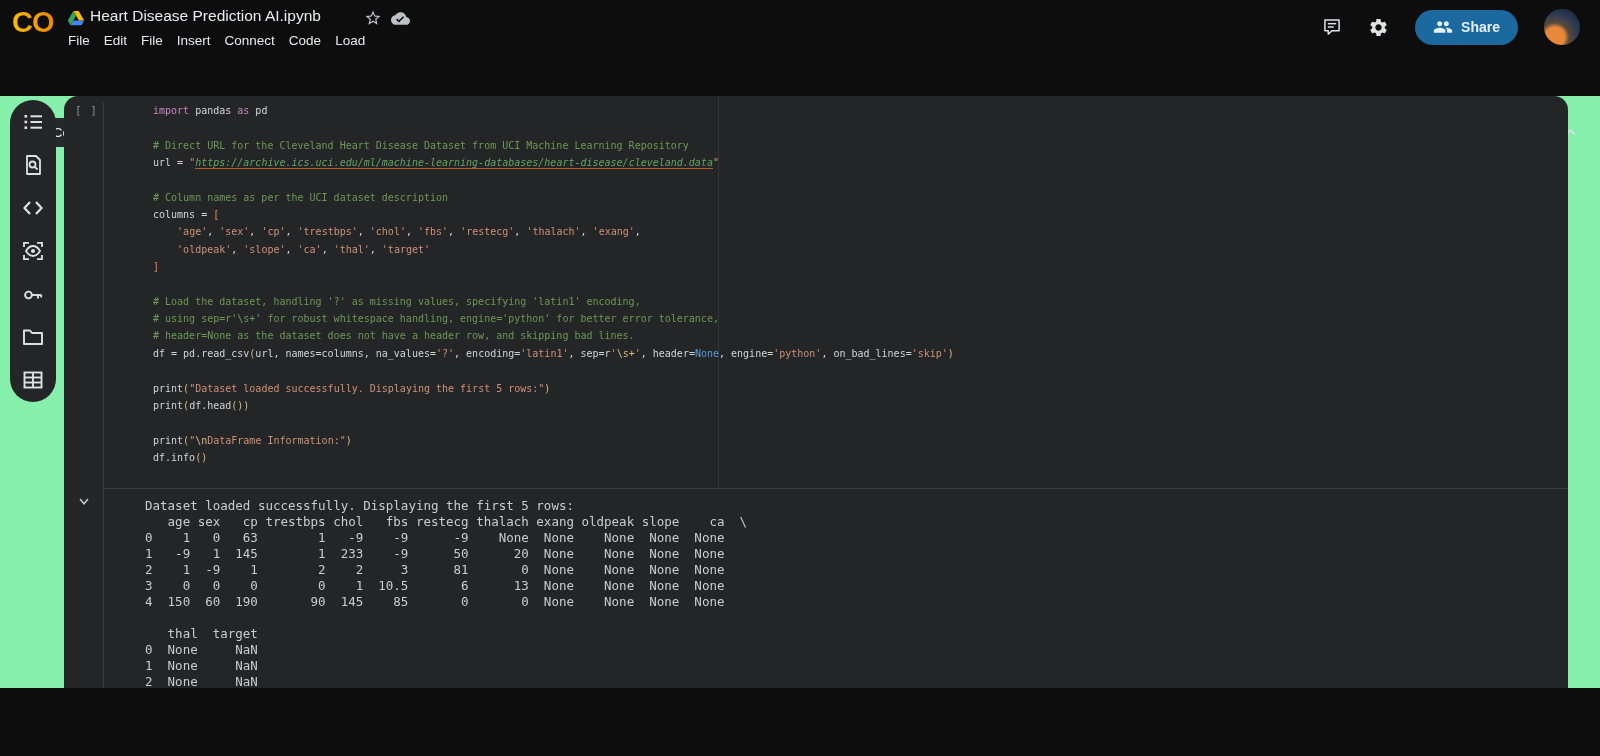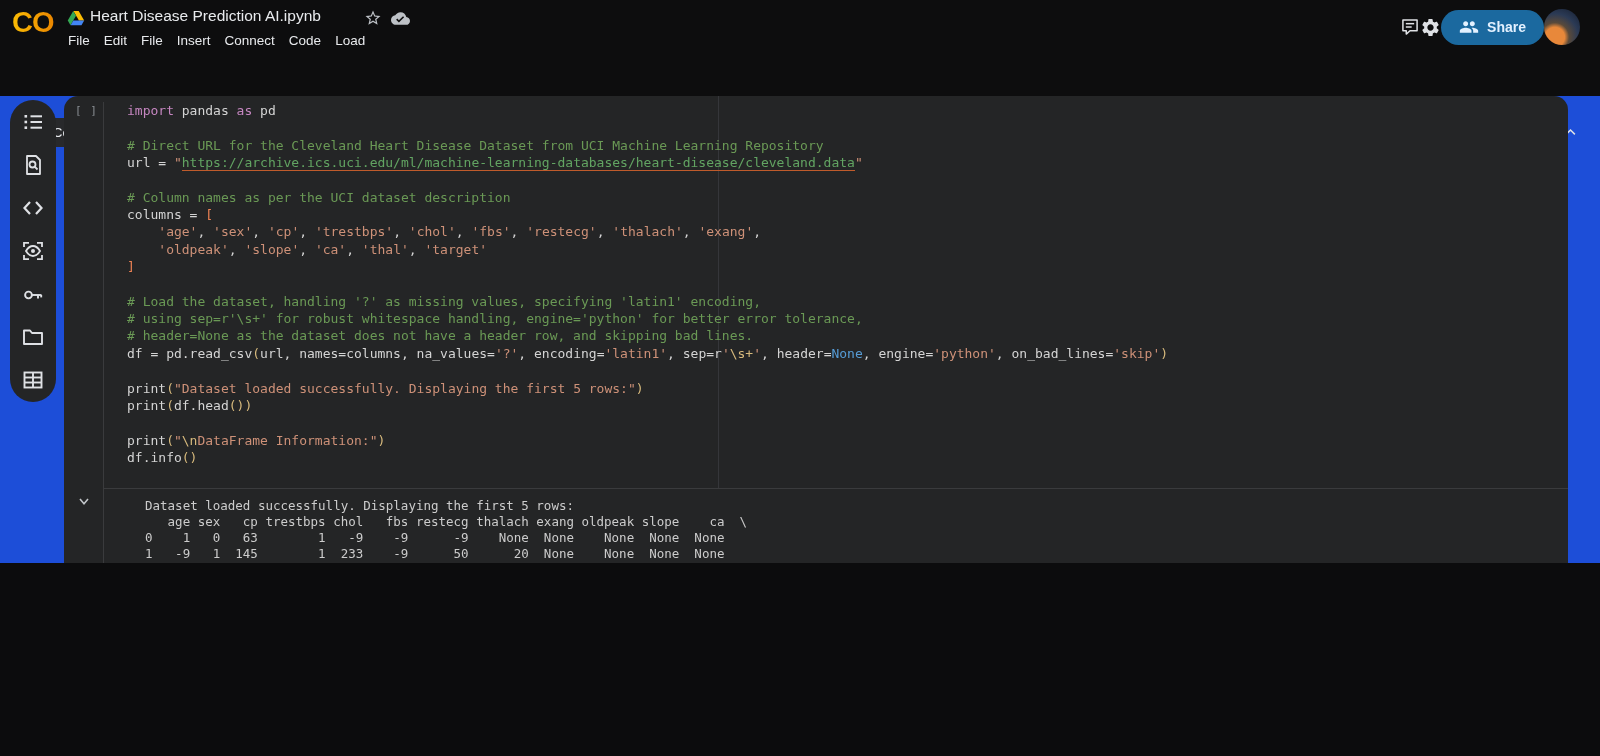--- a/index.html
+++ b/index.html
@@ -1,30 +1,30 @@
 <!DOCTYPE html>
 <html><head>
 <meta charset="utf-8">
 <style>
   html,body{margin:0;padding:0;background:#0c0c0d;}
-  #stage{position:relative;width:1600px;height:563px;background:#1d4ed8;overflow:hidden;
+  #stage{position:relative;width:1600px;height:688px;background:#86efac;overflow:hidden;
          font-family:"Liberation Sans",sans-serif;color:#e8eaed;}
   .abs{position:absolute;}
   svg{display:block;}
   
   #header{left:0;top:0;width:1600px;height:58px;background:#0d0d0e;}
   #logo{left:12px;top:6px;font-size:29px;font-weight:bold;letter-spacing:-1px;
         background:linear-gradient(90deg,#fbbc04,#ea8600);-webkit-background-clip:text;background-clip:text;color:transparent;}
   #driveicon{left:67px;top:10px;}
   #nbtitle{left:90px;top:7px;font-size:15.5px;color:#e8eaed;white-space:nowrap;}
   #staricon{left:364px;top:9px;}
   #cloudicon{left:391px;top:9px;}
   #menus{left:68px;top:33px;display:flex;gap:14px;font-size:13.5px;color:#e8eaed;}
   .menu-item{cursor:default;}
-  #hdr-right{right:20px;top:9px;display:flex;align-items:center;}
+  #hdr-right{right:20px;top:9px;display:flex;align-items:center;gap:26px;}
   .hdr-icon{color:#dfe1e5;}
   #share-btn{display:flex;align-items:center;gap:8px;background:#1b699f;color:#e3f1ff;
              border:none;border-radius:18px;height:35px;padding:0 18px;font-size:14px;font-weight:bold;
              font-family:"Liberation Sans",sans-serif;cursor:pointer;}
   #avatar{width:36px;height:36px;border-radius:50%;
           background:radial-gradient(circle at 30% 78%,#e8883a 0 26%,#5a4a3a 38%,#2b3a55 62%,#141c2c 100%);}
   
   #toolbar{left:0;top:58px;width:1600px;height:38px;background:#0d0d0e;}
   #commands-pill{left:16px;top:60px;height:29px;background:#28292b;border-radius:15px;
                  display:flex;align-items:center;gap:8px;padding:0 14px;font-size:13px;color:#e8eaed;cursor:pointer;}
@@ -41,26 +41,26 @@
   #sidebar{left:10px;top:100px;width:46px;height:302px;background:#242526;border-radius:23px;
            display:flex;flex-direction:column;align-items:center;padding:10px 0;box-sizing:border-box;
            justify-content:space-between;}
   .sb-icon{width:24px;height:24px;color:#dfe1e5;cursor:pointer;}
   
   #panel{left:64px;top:96px;width:1504px;height:604px;background:#242526;border-radius:14px;overflow:hidden;}
   #gutter-line{left:39px;top:6px;width:1px;height:592px;background:#3a3b3d;}
   #ruler{left:654px;top:0px;width:1px;height:392px;background:#35363a;}
   #out-divider{left:39px;top:392px;width:1465px;height:1px;background:#3a3b3d;}
   #exec-ind{left:11px;top:8px;font-family:"DejaVu Sans Mono",monospace;font-size:11px;color:#8a8f94;letter-spacing:1px;}
-  #code-editor{left:63px;top:6px;font-family:"DejaVu Sans Mono",monospace;font-size:13px;
+  #code-editor{left:89px;top:6px;font-family:"DejaVu Sans Mono",monospace;font-size:10px;
                line-height:17.35px;white-space:pre;}
   .cl{min-height:17.35px;}
   .tk-d{color:#d4d4d4}.tk-k{color:#c586c0}.tk-c{color:#6a9955}.tk-s{color:#ce9178}
   .tk-b{color:#569cd6}.tk-p{color:#d7ba7d}.tk-o{color:#ef8354}.tk-e{color:#d7ba7d}
-  .tk-l{color:#62a462;border-bottom:1px solid #bf5b2b;padding-bottom:0px;}
+  .tk-l{color:#62a462;border-bottom:1px solid #bf5b2b;padding-bottom:0px;font-style:italic;}
   #out-chevron{left:12px;top:397px;color:#c2c6ca;cursor:pointer;}
   #cell-output-text{left:81px;top:389px;font-family:"DejaVu Sans Mono",monospace;font-size:12.5px;
                     line-height:16px;color:#cccccc;white-space:pre;}
   
   #bottombar{left:0;top:701px;width:1600px;height:55px;background:#0d0d0e;}
   #bb-items{left:26px;top:9px;display:flex;align-items:center;gap:30px;}
   .bb-btn{display:flex;align-items:center;gap:9px;font-size:13.5px;color:#e8eaed;cursor:pointer;height:28px;}
   #var-glyph{font-family:"DejaVu Sans Mono",monospace;font-size:14px;font-weight:bold;letter-spacing:-1px;}
   #gemini-btn{left:783px;top:717px;width:31px;height:31px;border-radius:50%;
               background:radial-gradient(circle at 32% 28%,#6aa6fa,#2f6de0 75%);

